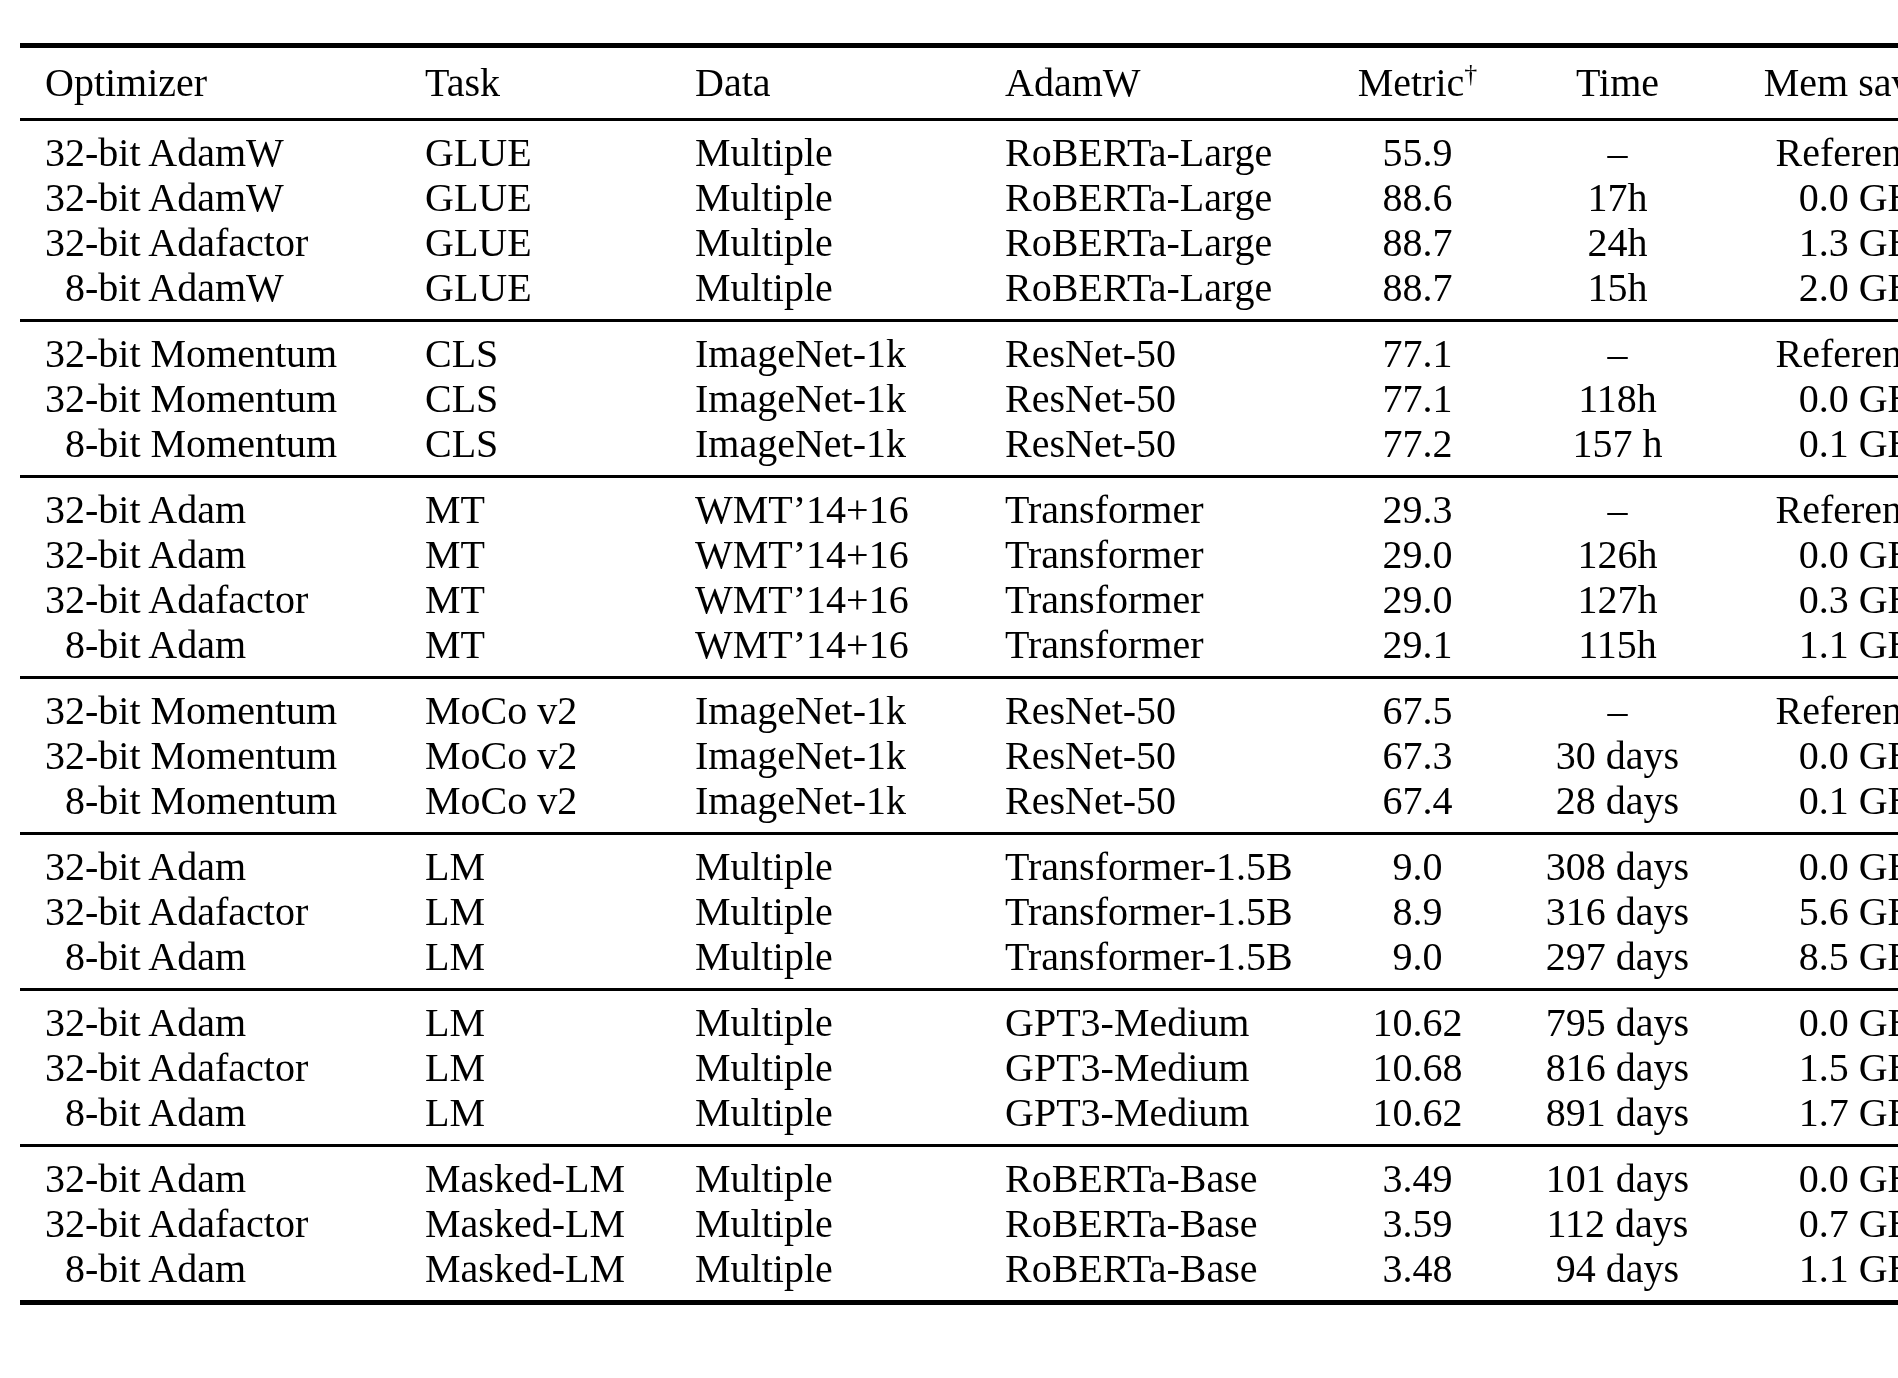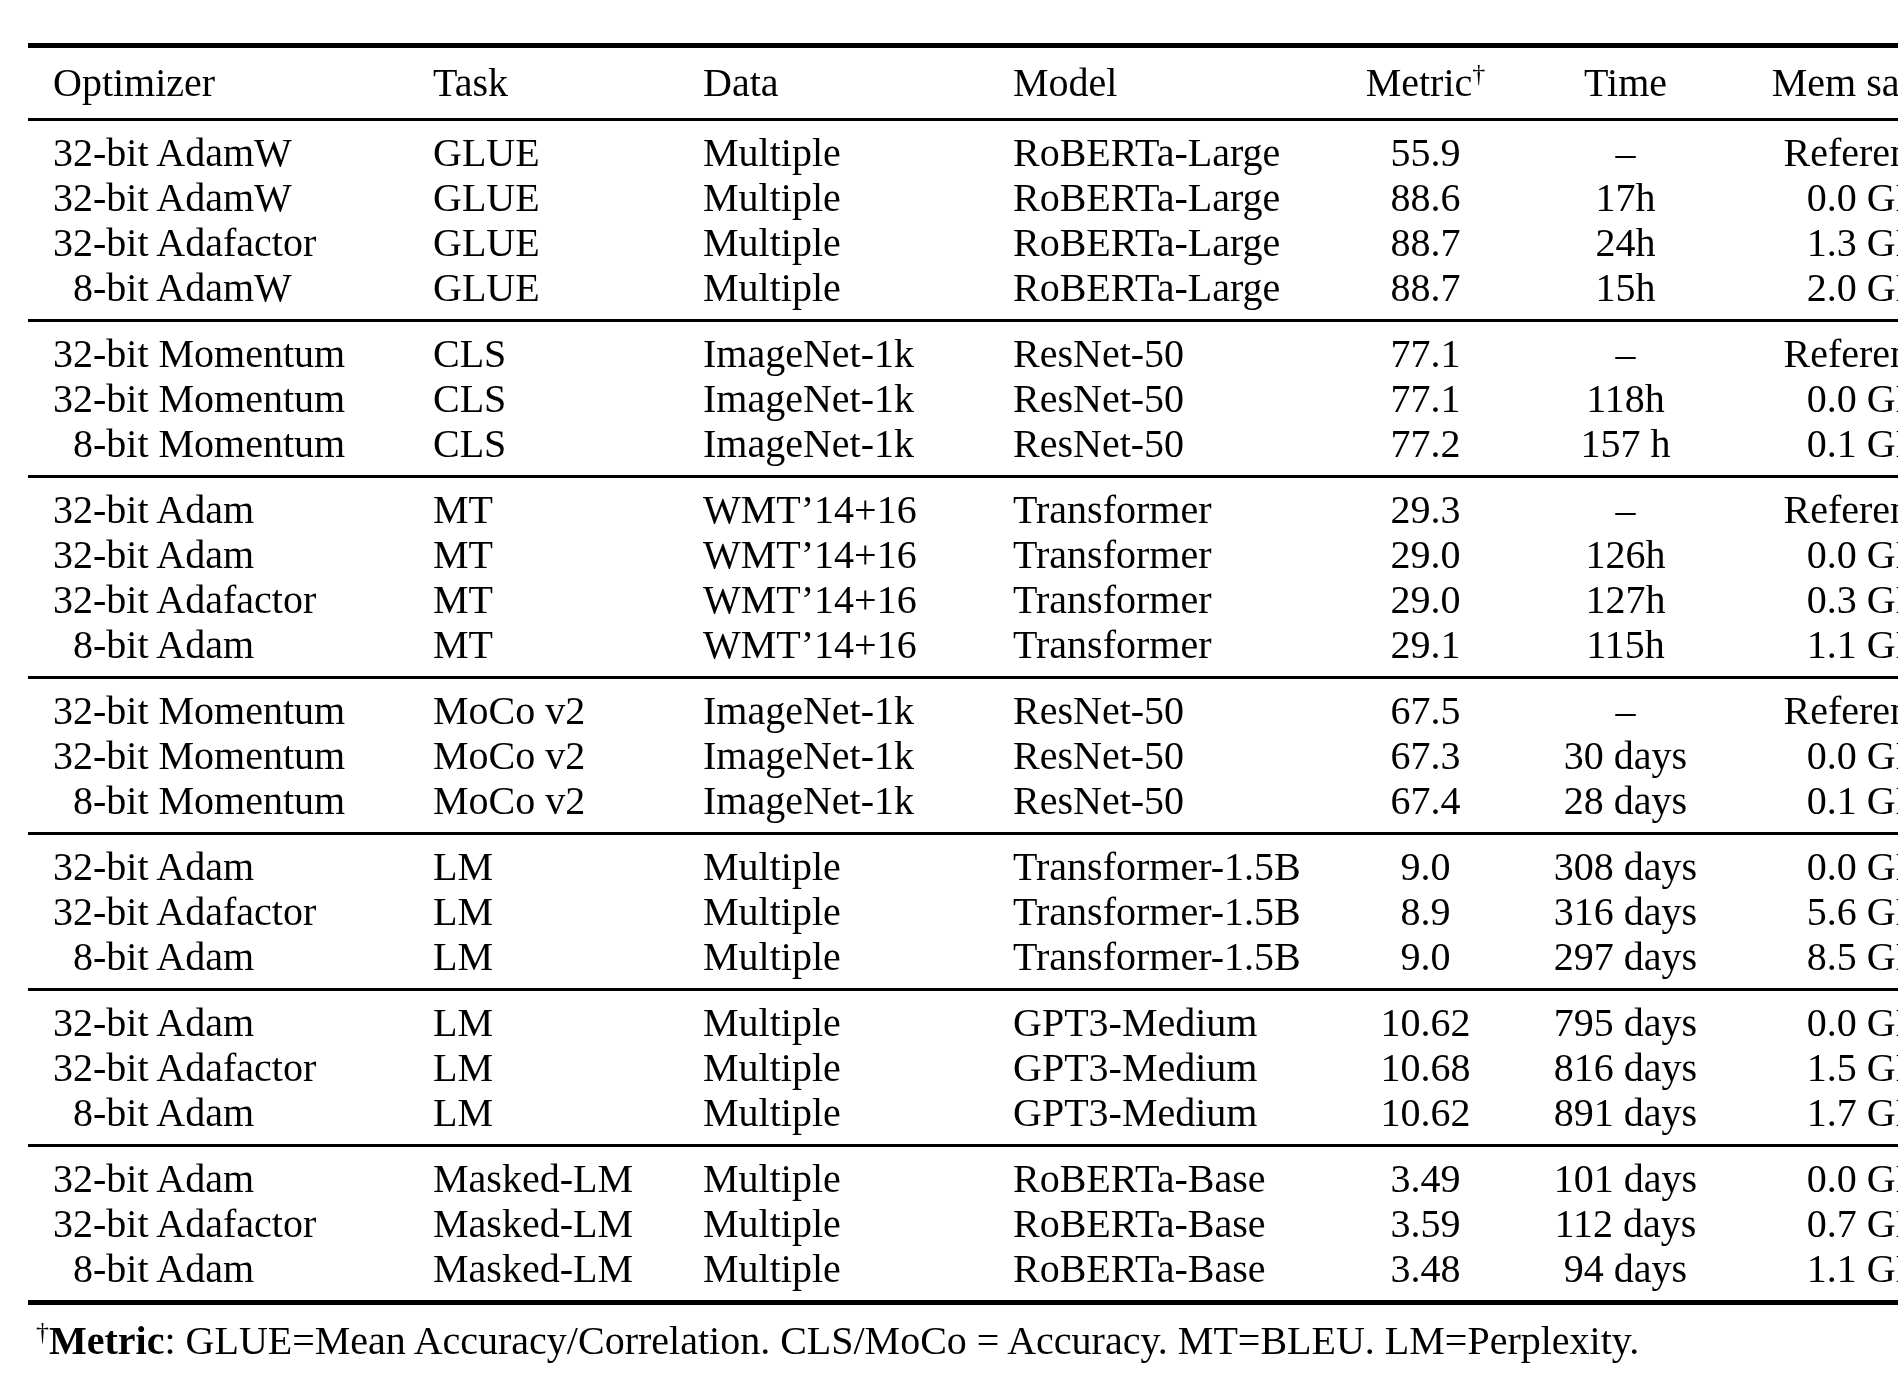--- a/index.html
+++ b/index.html
@@ -1,18 +1,18 @@
 <!DOCTYPE html>
 <html><head>
 <meta charset="utf-8">
 <style>
   html,body { margin:0; padding:0; background:#ffffff; }
   .page {
     width:1898px; height:1378px; box-sizing:border-box;
-    padding:43px 20px 0 28px; background:#ffffff; color:#000000;
+    padding:43px 20px 0 20px; background:#ffffff; color:#000000;
     font-family:"Liberation Serif","DejaVu Serif",serif;
     overflow:hidden;
   }
   table.results {
     border-collapse:collapse; table-layout:fixed;
     width:1858px;
     border-top:5px solid #000;
     border-bottom:5px solid #000;
   }
   thead { border-bottom:3px solid #000; }
@@ -39,21 +39,21 @@
 </head>
 <body>
 
 <div class="page">
   <table class="results">
       <thead>
         <tr>
           <th class="c0 a-l"><span>Optimizer</span></th>
           <th class="c1 a-l"><span>Task</span></th>
           <th class="c2 a-l"><span>Data</span></th>
-          <th class="c3 a-l"><span>Model</span></th>
+          <th class="c3 a-l"><span>AdamW</span></th>
           <th class="c4 a-c"><span>Metric</span><sup>†</sup></th>
           <th class="c5 a-c"><span>Time</span></th>
           <th class="c6 a-c"><span>Mem saved</span></th>
         </tr>
       </thead>
       <tbody>
         <tr>
           <td class="c0 a-l">32-bit AdamW</td>
           <td class="c1 a-l">GLUE</td>
           <td class="c2 a-l">Multiple</td>
@@ -267,14 +267,13 @@
           <td class="c0 a-l indent">8-bit Adam</td>
           <td class="c1 a-l">Masked-LM</td>
           <td class="c2 a-l">Multiple</td>
           <td class="c3 a-l">RoBERTa-Base</td>
           <td class="c4 a-c b">3.48</td>
           <td class="c5 a-c b">94 days</td>
           <td class="c6 a-c b">1.1 GB</td>
         </tr>
       </tbody>
     </table>
-  <div class="footnote"><sup>†</sup><b>Metric</b><span>: GLUE=Mean Accuracy/Correlation. CLS/MoCo = Accuracy. MT=BLEU. LM=Perplexity.</span></div>
 </div>
 
 </body></html>

